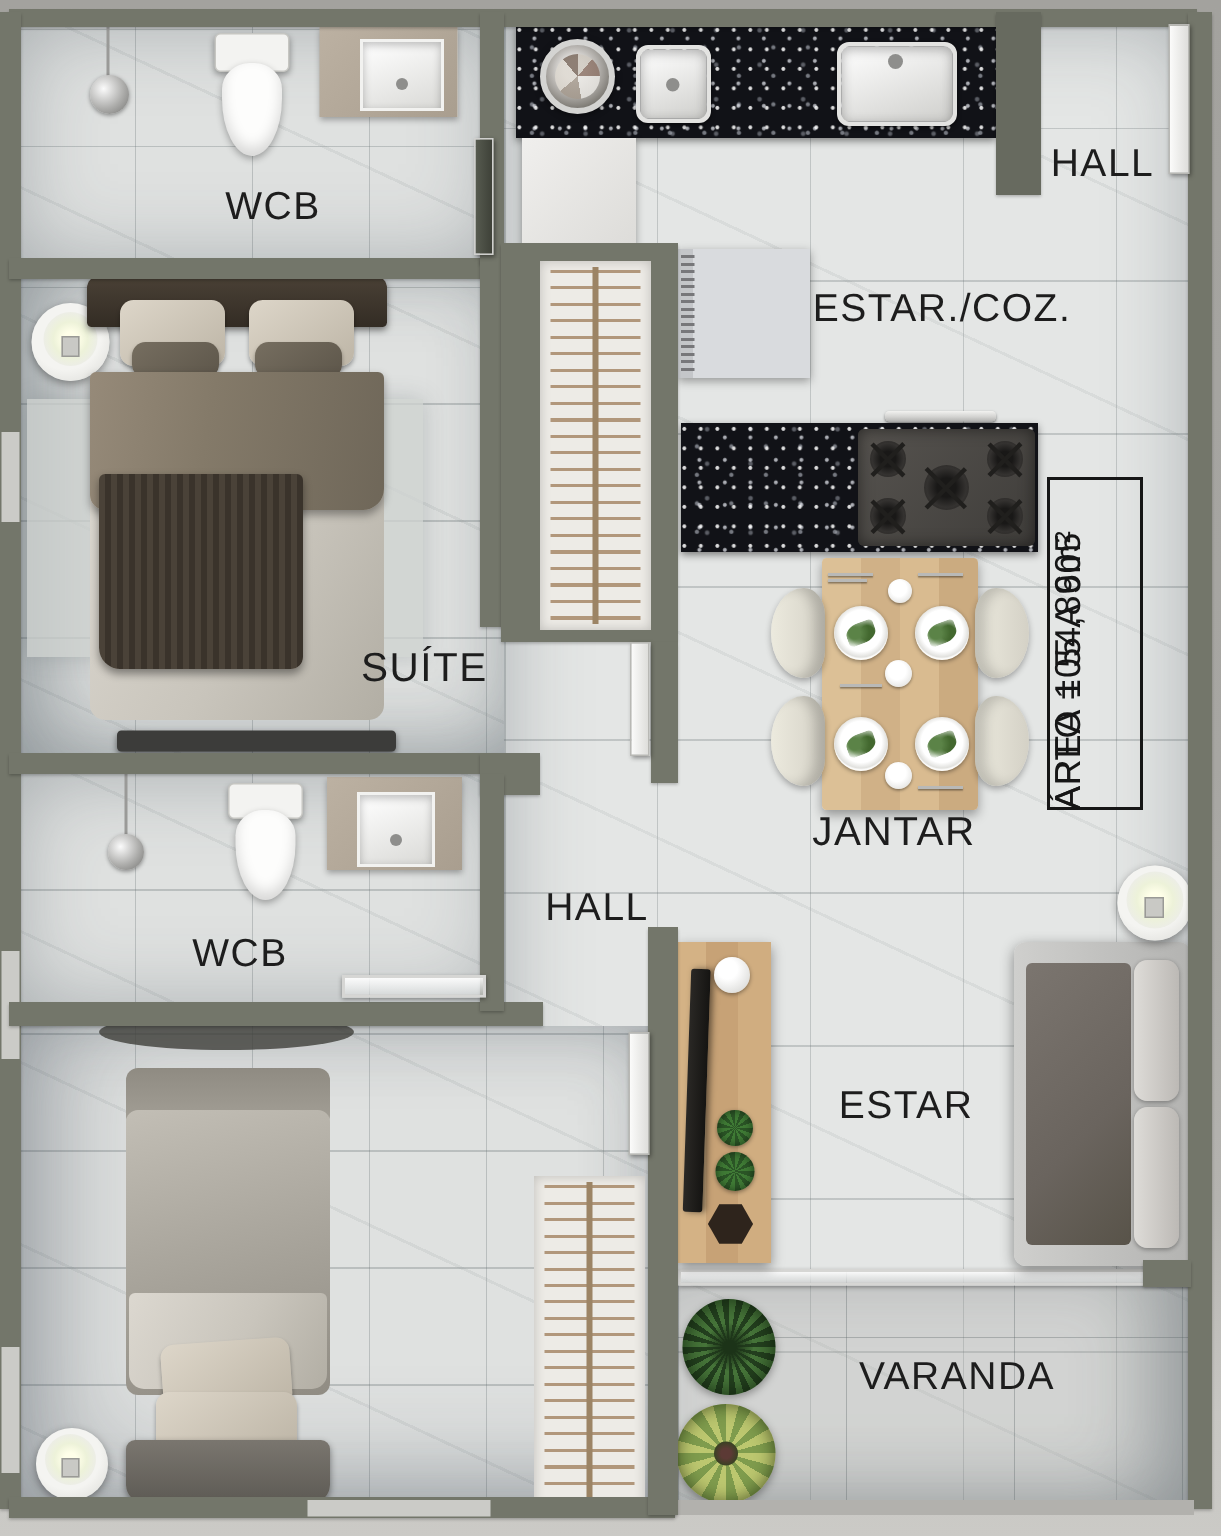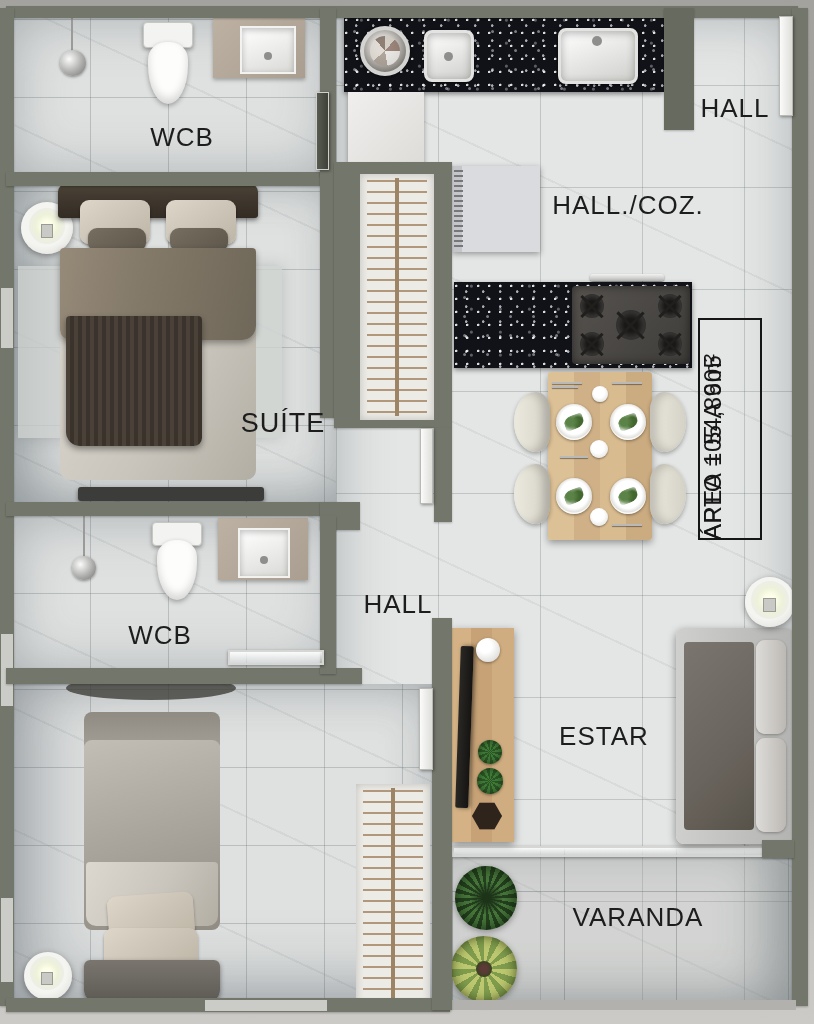--- a/index.html
+++ b/index.html
@@ -286,25 +286,26 @@
     <div class="rod"></div>
   </div>
 
   <div class="door-white" style="left:779px;top:16px;width:14px;height:100px;"></div>
   <div class="door-dark" style="left:316px;top:92px;width:13px;height:78px;"></div>
   <div class="door-white" style="left:420px;top:428px;width:13px;height:76px;"></div>
   <div class="door-white" style="left:419px;top:688px;width:14px;height:82px;"></div>
   <div class="door-glass" style="left:228px;top:650px;width:96px;height:15px;"></div>
 
   <div class="room-label" style="left:132px;top:122px;width:100px;">WCB</div>
-  <div class="room-label lg" style="left:213px;top:408px;width:140px;">SUÍTE</div>
+  <div class="room-label lg" style="left:213px;top:430px;width:140px;">SUÍTE</div>
   <div class="room-label" style="left:110px;top:620px;width:100px;">WCB</div>
   <div class="room-label" style="left:338px;top:589px;width:120px;">HALL</div>
-  <div class="room-label" style="left:538px;top:190px;width:180px;">HALL./COZ.</div>
+  <div class="room-label" style="left:538px;top:190px;width:180px;">ESTAR./COZ.</div>
   <div class="room-label" style="left:675px;top:93px;width:120px;">HALL</div>
+  <div class="room-label lg" style="left:516px;top:539px;width:160px;">JANTAR</div>
   <div class="room-label" style="left:534px;top:721px;width:140px;">ESTAR</div>
   <div class="room-label" style="left:548px;top:902px;width:180px;">VARANDA</div>
 
   <div id="info-box"></div>
   <div id="info-text">
     <div>APTO 105 A 605</div>
     <div>ÁREA = 54,89m²</div>
   </div>
 
 </div>

